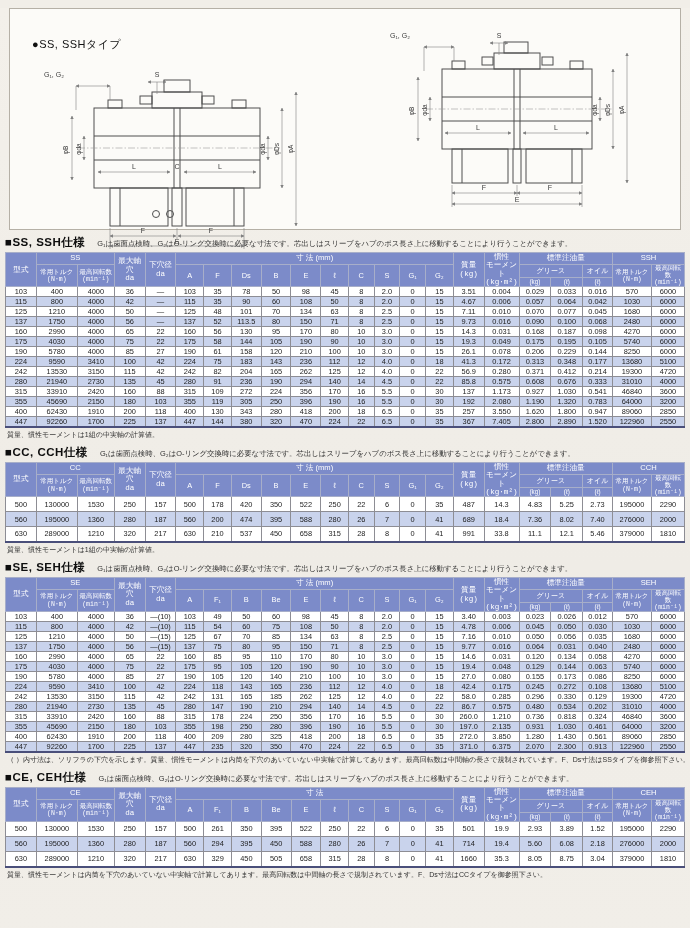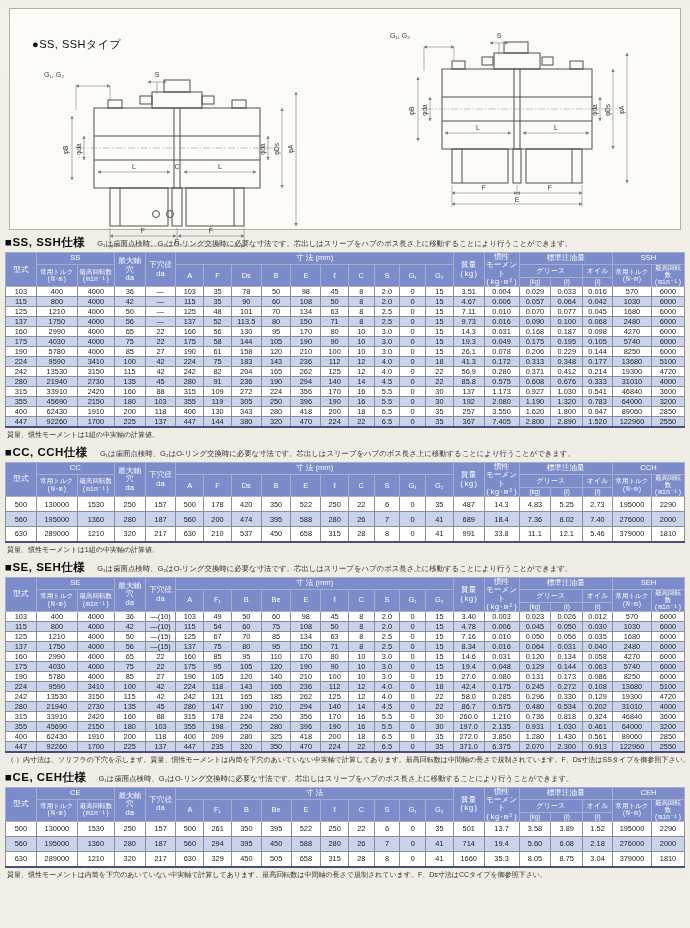--- a/index.html
+++ b/index.html
@@ -916,21 +916,21 @@
               <td>137</td>
               <td>75</td>
               <td>80</td>
               <td>95</td>
               <td>150</td>
               <td>71</td>
               <td>8</td>
               <td>2.5</td>
               <td>0</td>
               <td>15</td>
-              <td>8.34</td>
+              <td>9.77</td>
               <td>0.016</td>
               <td>0.064</td>
               <td>0.031</td>
               <td>0.040</td>
               <td>2480</td>
               <td>6000</td>
             </tr>
             <tr>
               <td>160</td>
               <td>2990</td>
@@ -990,21 +990,21 @@
               <td>120</td>
               <td>140</td>
               <td>210</td>
               <td>100</td>
               <td>10</td>
               <td>3.0</td>
               <td>0</td>
               <td>15</td>
               <td>27.0</td>
               <td>0.080</td>
-              <td>0.131</td>
+              <td>0.155</td>
               <td>0.173</td>
               <td>0.086</td>
               <td>8250</td>
               <td>6000</td>
             </tr>
             <tr class="alt">
               <td>224</td>
               <td>9590</td>
               <td>3410</td>
               <td>100</td>
@@ -1264,22 +1264,22 @@
               <td>261</td>
               <td>350</td>
               <td>395</td>
               <td>522</td>
               <td>250</td>
               <td>22</td>
               <td>6</td>
               <td>0</td>
               <td>35</td>
               <td>501</td>
-              <td>13.7</td>
-              <td>3.58</td>
+              <td>19.9</td>
+              <td>2.93</td>
               <td>3.89</td>
               <td>1.52</td>
               <td>195000</td>
               <td>2290</td>
             </tr>
             <tr class="alt">
               <td>560</td>
               <td>195000</td>
               <td>1360</td>
               <td>280</td>

